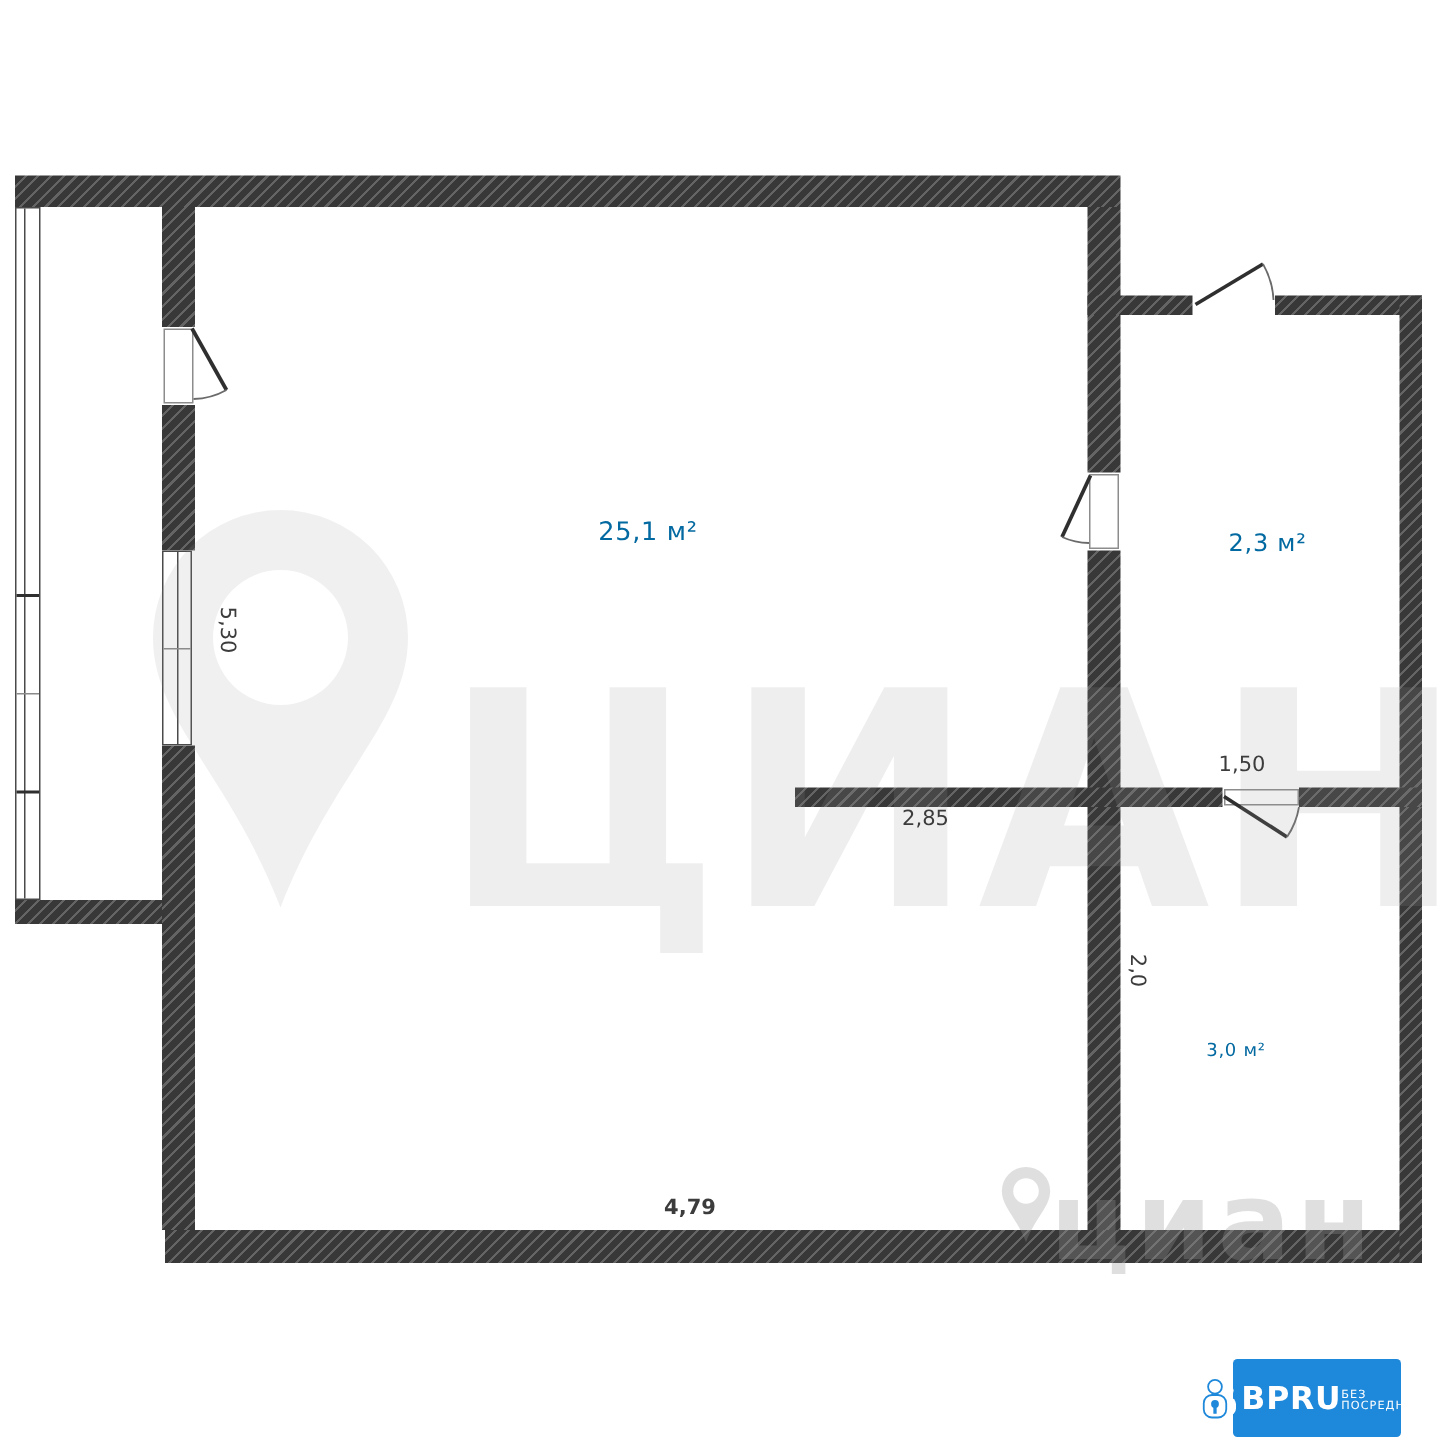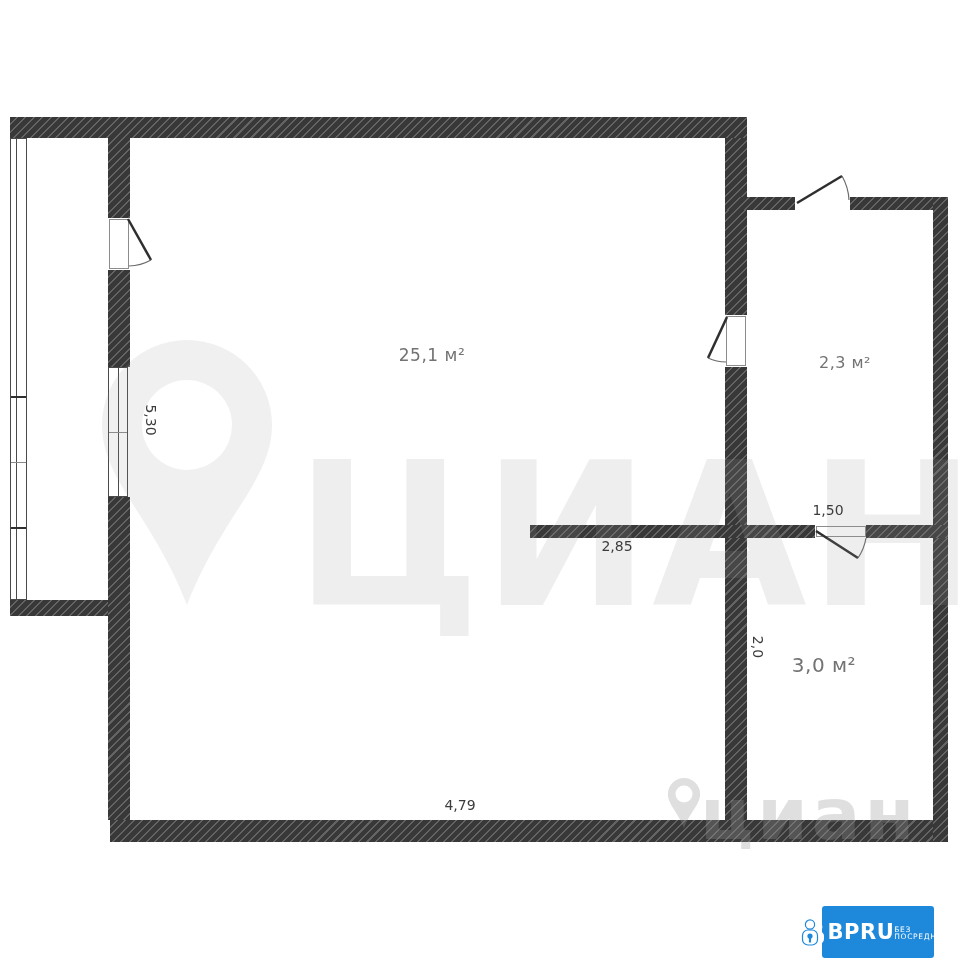--- a/index.html
+++ b/index.html
@@ -17,21 +17,21 @@
   }
   .window .mullion-v{position:absolute;top:0;bottom:0;width:1px;background:#4a4a4a;}
   .window .tick{position:absolute;left:0;right:0;height:2px;background:#2f2f2f;}
   .window .tick.light{height:1px;background:#8a8a8a;}
   .doorframe{
     position:absolute;background:#fff;border:1px solid #8c8c8c;
   }
   svg.overlay{position:absolute;left:0;top:0;pointer-events:none;}
   .lbl{
     position:absolute;transform:translate(-50%,-50%);
-    color:#737373;white-space:nowrap;
+    color:#0369a1;white-space:nowrap;
   }
   .lbl.area{font-size:17px;letter-spacing:0.5px;}
   .lbl.dim{font-size:14px;color:#3c3c3c;}
   .lbl.vert{transform:translate(-50%,-50%) rotate(90deg);}
   .wm-text-big{
     position:absolute;left:295px;top:436px;
     font-size:200px;font-weight:bold;line-height:1;letter-spacing:2px;
     color:rgba(150,150,150,0.16);white-space:nowrap;z-index:40;
   }
   .wm-text-small{
@@ -108,27 +108,27 @@
   <div class="wm-text-big">ЦИАН</div>
 
   <svg class="wm-pin-small" width="36" height="55" viewBox="0 0 190 290">
     <path fill="rgba(150,150,150,0.30)" fill-rule="evenodd" d="M10,95 a85,85 0 1 1 170,0 c0,55 -50,90 -85,180 c-35,-90 -85,-125 -85,-180 z
          M50,95 a45,45 0 1 0 90,0 a45,45 0 1 0 -90,0 z"></path>
   </svg>
   <div class="wm-text-small">циан</div>
 
   <span class="lbl area z-labels" style="left:432px;top:355px;">25,1 м²</span>
   <span class="lbl area z-labels" style="left:845px;top:362px;font-size:16px;">2,3 м²</span>
-  <span class="lbl area z-labels" style="left:824px;top:665px;font-size:20px;">3,0 м²</span>
+  <span class="lbl area z-labels" style="left:824px;top:700px;font-size:12px;">3,0 м²</span>
 
   <span class="lbl dim vert z-labels" style="left:151px;top:420px;">5,30</span>
   <span class="lbl dim z-labels" style="left:828px;top:510px;">1,50</span>
   <span class="lbl dim z-labels" style="left:617px;top:546px;">2,85</span>
   <span class="lbl dim vert z-labels" style="left:758px;top:647px;">2,0</span>
-  <span class="lbl dim z-labels" style="left:460px;top:805px;">4,79</span>
+  <span class="lbl dim z-labels" style="left:460px;top:805px;font-weight:bold;">4,79</span>
 
   <div class="brand">
     <div class="brand-row">
       <svg width="30" height="27" viewBox="0 0 30 27">
         <circle cx="6" cy="8" r="3.4" fill="#ffffff"></circle>
         <rect x="1" y="12.5" width="10" height="12" rx="4.5" fill="#ffffff"></rect>
         <circle cx="24" cy="8" r="3.4" fill="#ffffff"></circle>
         <rect x="19" y="12.5" width="10" height="12" rx="4.5" fill="#ffffff"></rect>
         <circle cx="15" cy="5.5" r="4.6" fill="#ffffff" stroke="#1e88da" stroke-width="1.2"></circle>
         <rect x="7.5" y="11" width="15" height="15" rx="5.5" fill="#ffffff" stroke="#1e88da" stroke-width="1.2"></rect>

